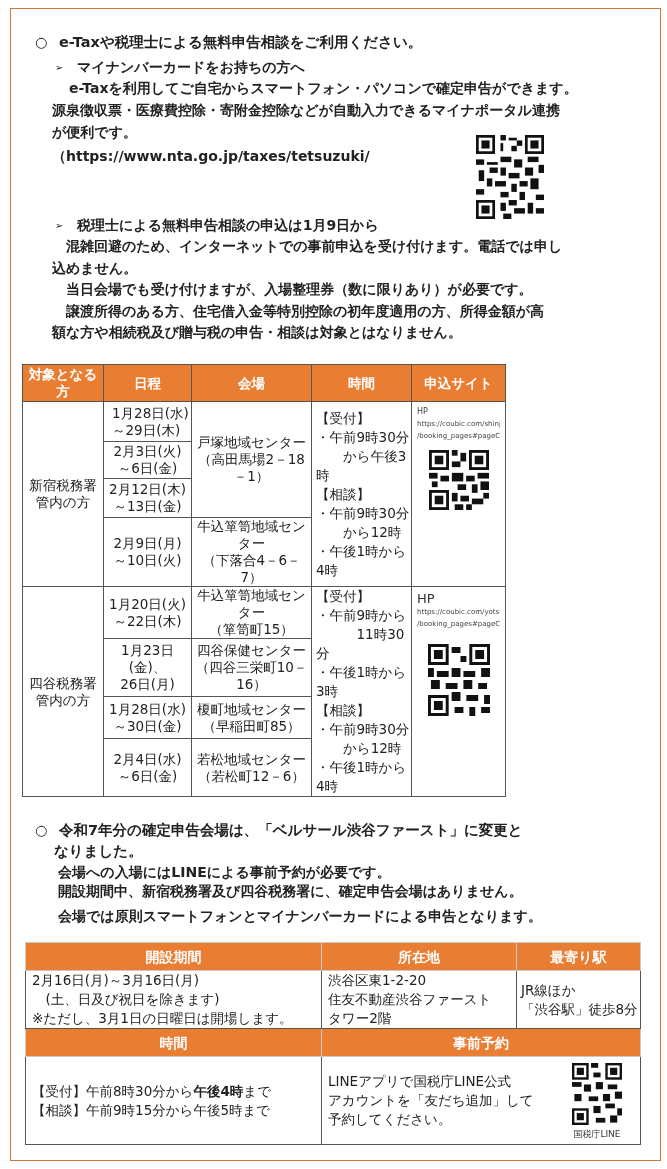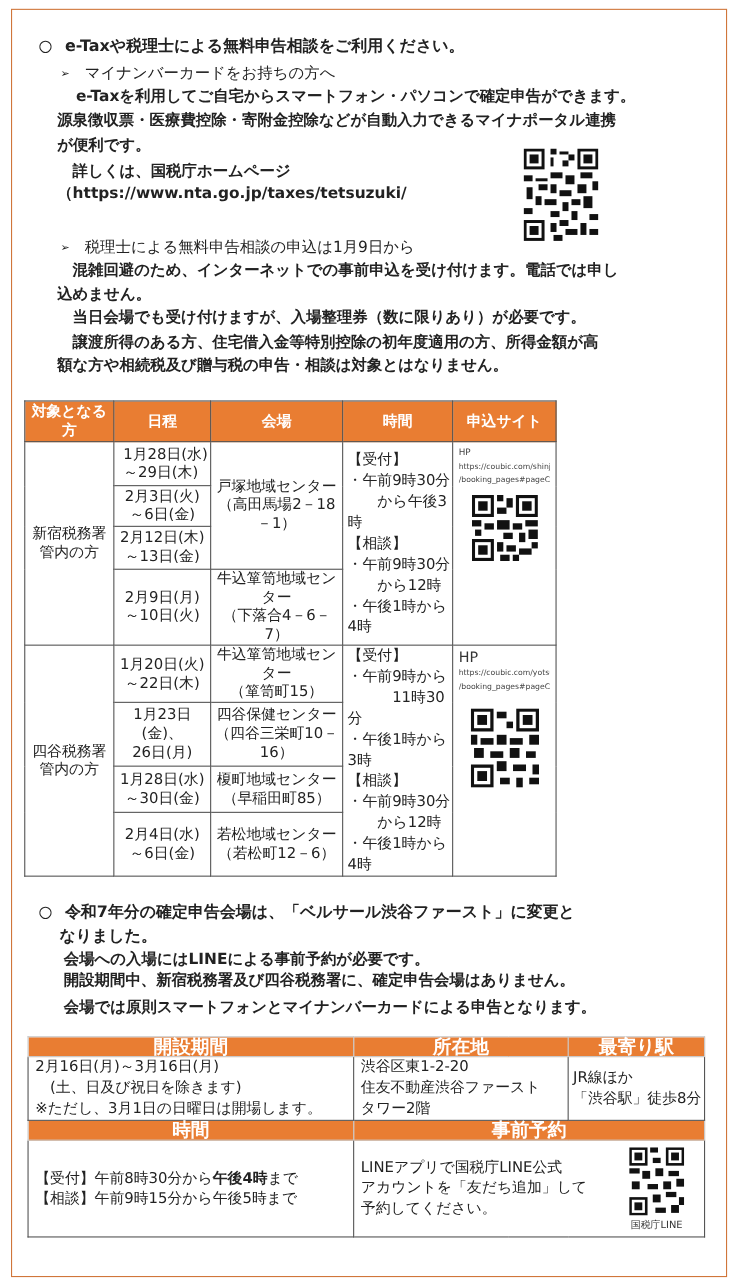--- a/index.html
+++ b/index.html
@@ -1,31 +1,31 @@
 <!DOCTYPE html>
 <html><head>
 <meta charset="utf-8">
 <style>
   * { box-sizing: border-box; margin: 0; padding: 0; }
   html, body { width: 667px; height: 1169px; background: #ffffff; }
   body { font-family: "DejaVu Sans", "Liberation Sans", sans-serif; color: #222; position: relative; overflow: hidden; }
   .frame { position: absolute; left: 10px; top: 8px; width: 651px; height: 1153px; border: 1.5px solid #d0763a; }
   .abs { position: absolute; }
   .h1 { font-weight: bold; font-size: 14.5px; line-height: 20px; white-space: nowrap; }
-  .h2 { font-weight: normal; font-size: 14px; line-height: 20px; white-space: nowrap; }
+  .h2 { font-weight: bold; font-size: 14px; line-height: 20px; white-space: nowrap; }
   .p { font-size: 14px; line-height: 19px; white-space: nowrap; font-weight: bold; }
   .mark { display: inline-block; width: 24px; }
   .arrow { display: inline-block; width: 22px; font-size: 10px; vertical-align: 1px; }
   .qr { position: absolute; background-color: #fff; border: 0; }
   .qr svg { display: block; width: 100%; height: 100%; }
   table { border-collapse: collapse; position: absolute; table-layout: fixed; }
   td, th { border: 1px solid #555; font-size: 13.5px; line-height: 17px; text-align: center; vertical-align: middle; font-weight: normal; }
   th { background: #e97d32; color: #fff; font-weight: bold; border-color: #555; }
   .t1 th { height: 37px; font-size: 13.5px; }
-  .t2 th { height: 18px; font-size: 17px; line-height: 16px; border-color: #c9c9c9; }
+  .t2 th { height: 28px; font-size: 14px; line-height: 16px; border-color: #c9c9c9; }
   .left { text-align: left; padding-left: 8px; }
   .time { text-align: left; padding-left: 4px; font-size: 13.5px; line-height: 19px; }
   .site { text-align: left; vertical-align: top; padding: 4px 5px; }
   .site .hp { font-size: 8px; color: #444; line-height: 12px; }
   .site .hp2 { font-size: 13px; color: #333; line-height: 15px; }
   .site .url { font-size: 7px; color: #444; line-height: 12px; white-space: nowrap; overflow: hidden; }
   .t2 td { font-size: 13.5px; line-height: 19px; }
   .bold { font-weight: bold; }
   .qr-caption { font-size: 9px; color: #333; text-align: center; }
 </style>
@@ -42,21 +42,20 @@
   <span class="arrow">➢</span><span>マイナンバーカードをお持ちの方へ</span>
 </div>
 <div class="abs p" style="left:55px; top:79px;">
   <div>　e-Taxを利用してご自宅からスマートフォン・パソコンで確定申告ができます。</div>
 </div>
 <div class="abs p" style="left:52px; top:101px;">
   <div>源泉徴収票・医療費控除・寄附金控除などが自動入力できるマイナポータル連携</div>
   <div style="margin-top:3px">が便利です。</div>
 </div>
 <div class="abs p" style="left:52px; top:146px; line-height:20px;">
-  <div>　詳しくは、国税庁ホームページ</div>
   <div>（https://www.nta.go.jp/taxes/tetsuzuki/</div>
 </div>
 <div class="qr" style="left:476px; top:135px; width:68px; height:84px;">
   <svg viewBox="0 0 25 31" preserveAspectRatio="none">
     <rect x="0" y="0" width="7" height="7" fill="#111"></rect>
       <rect x="1" y="1" width="5" height="5" fill="#fff"></rect>
       <rect x="2" y="2" width="3" height="3" fill="#111"></rect>
     <rect x="18" y="0" width="7" height="7" fill="#111"></rect>
       <rect x="19" y="1" width="5" height="5" fill="#fff"></rect>
       <rect x="20" y="2" width="3" height="3" fill="#111"></rect>

